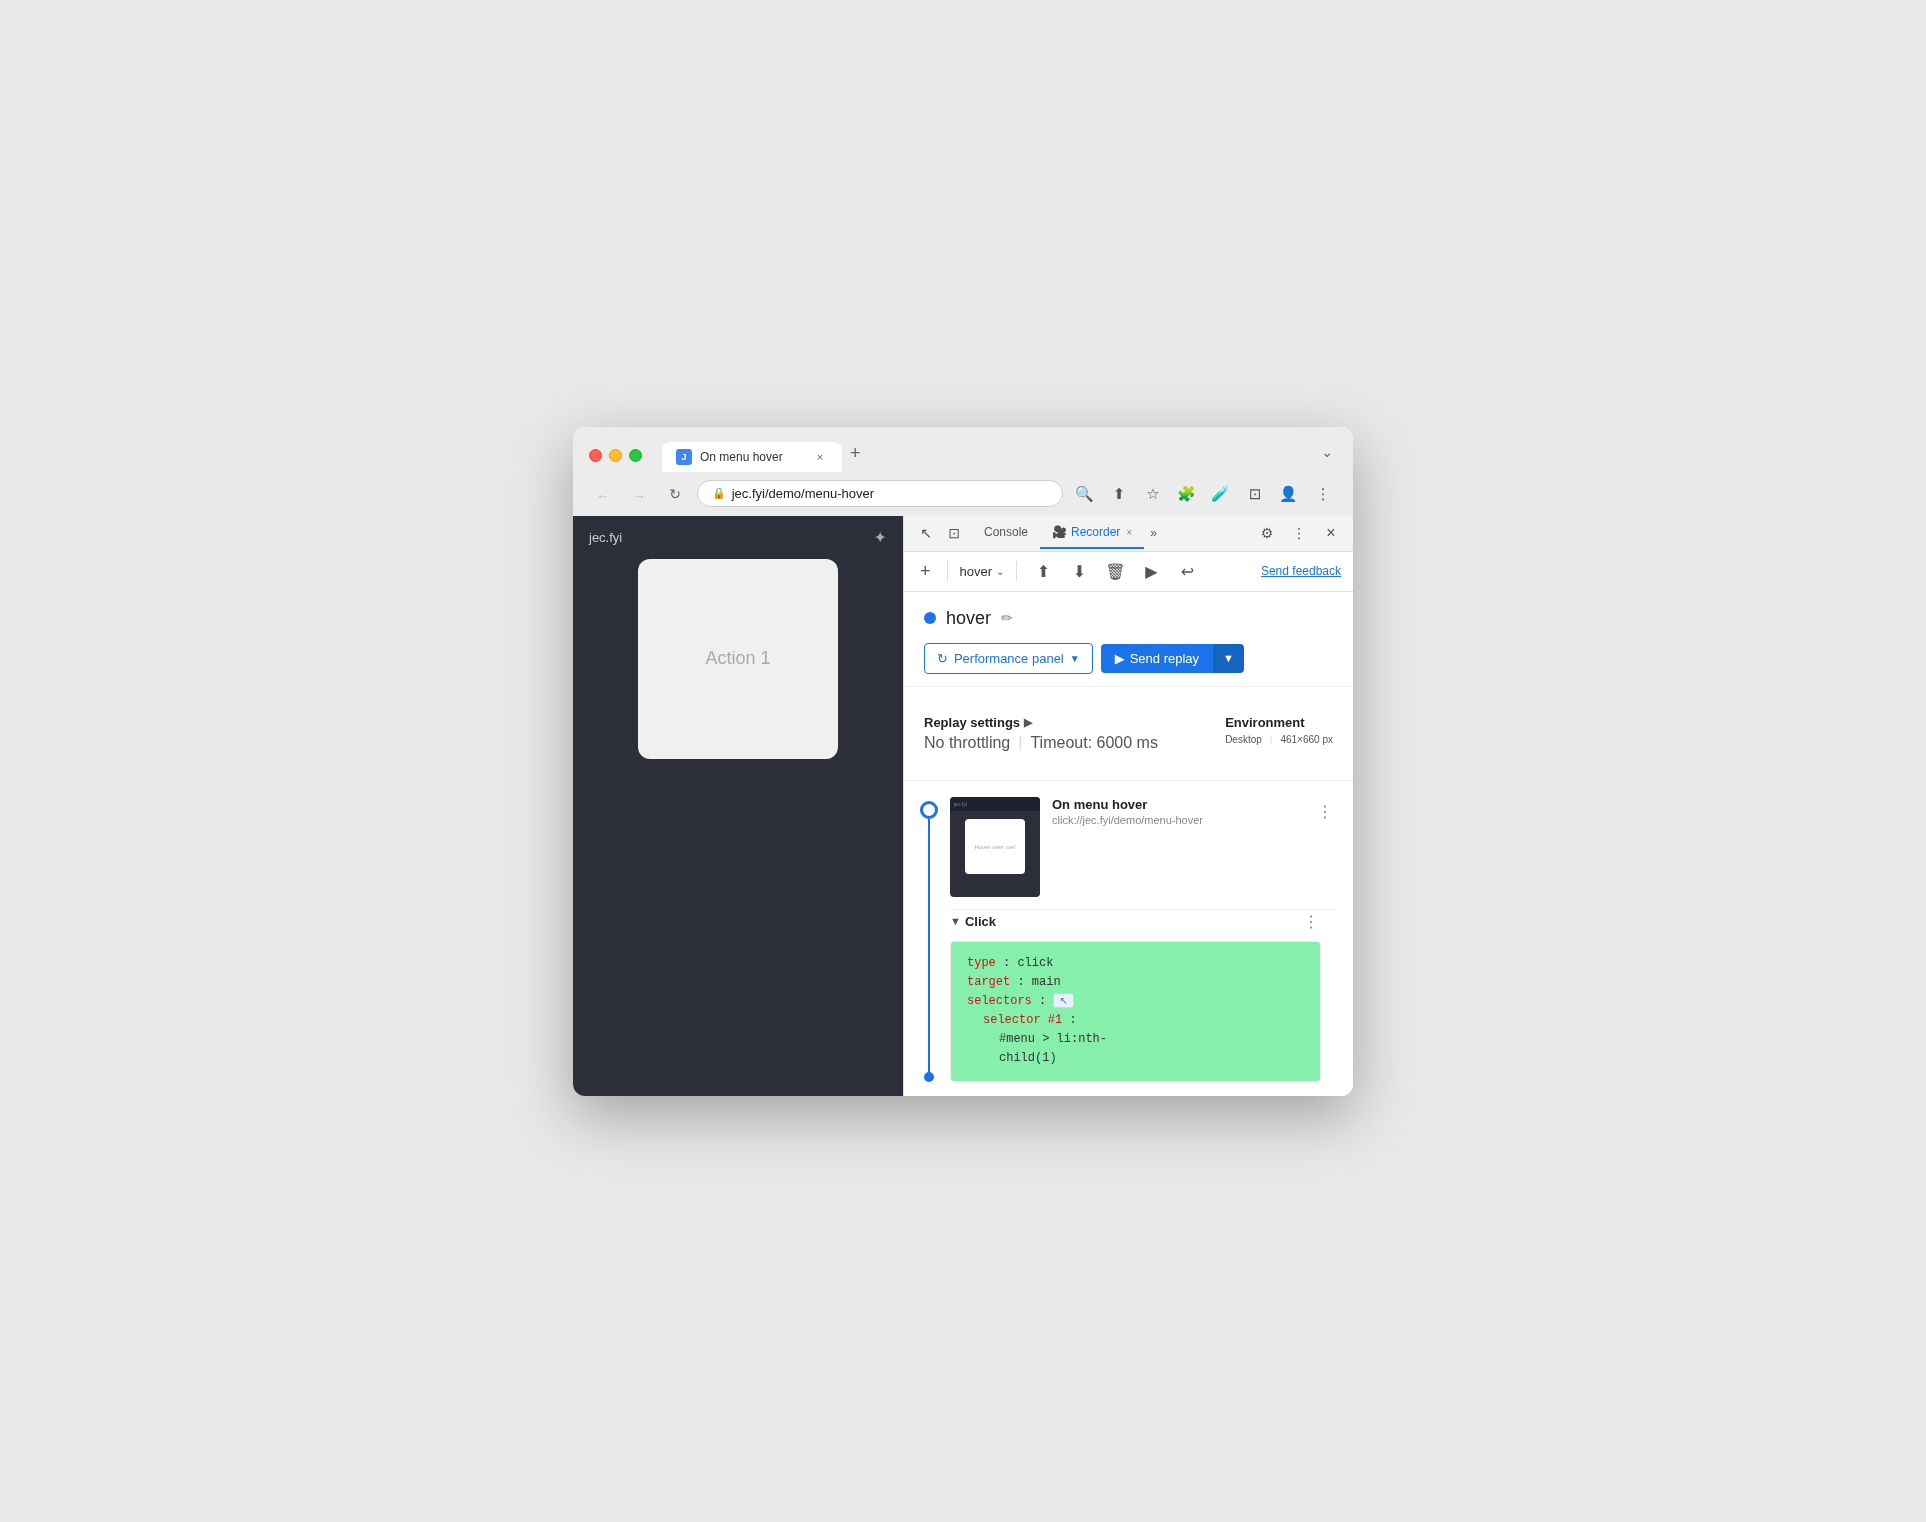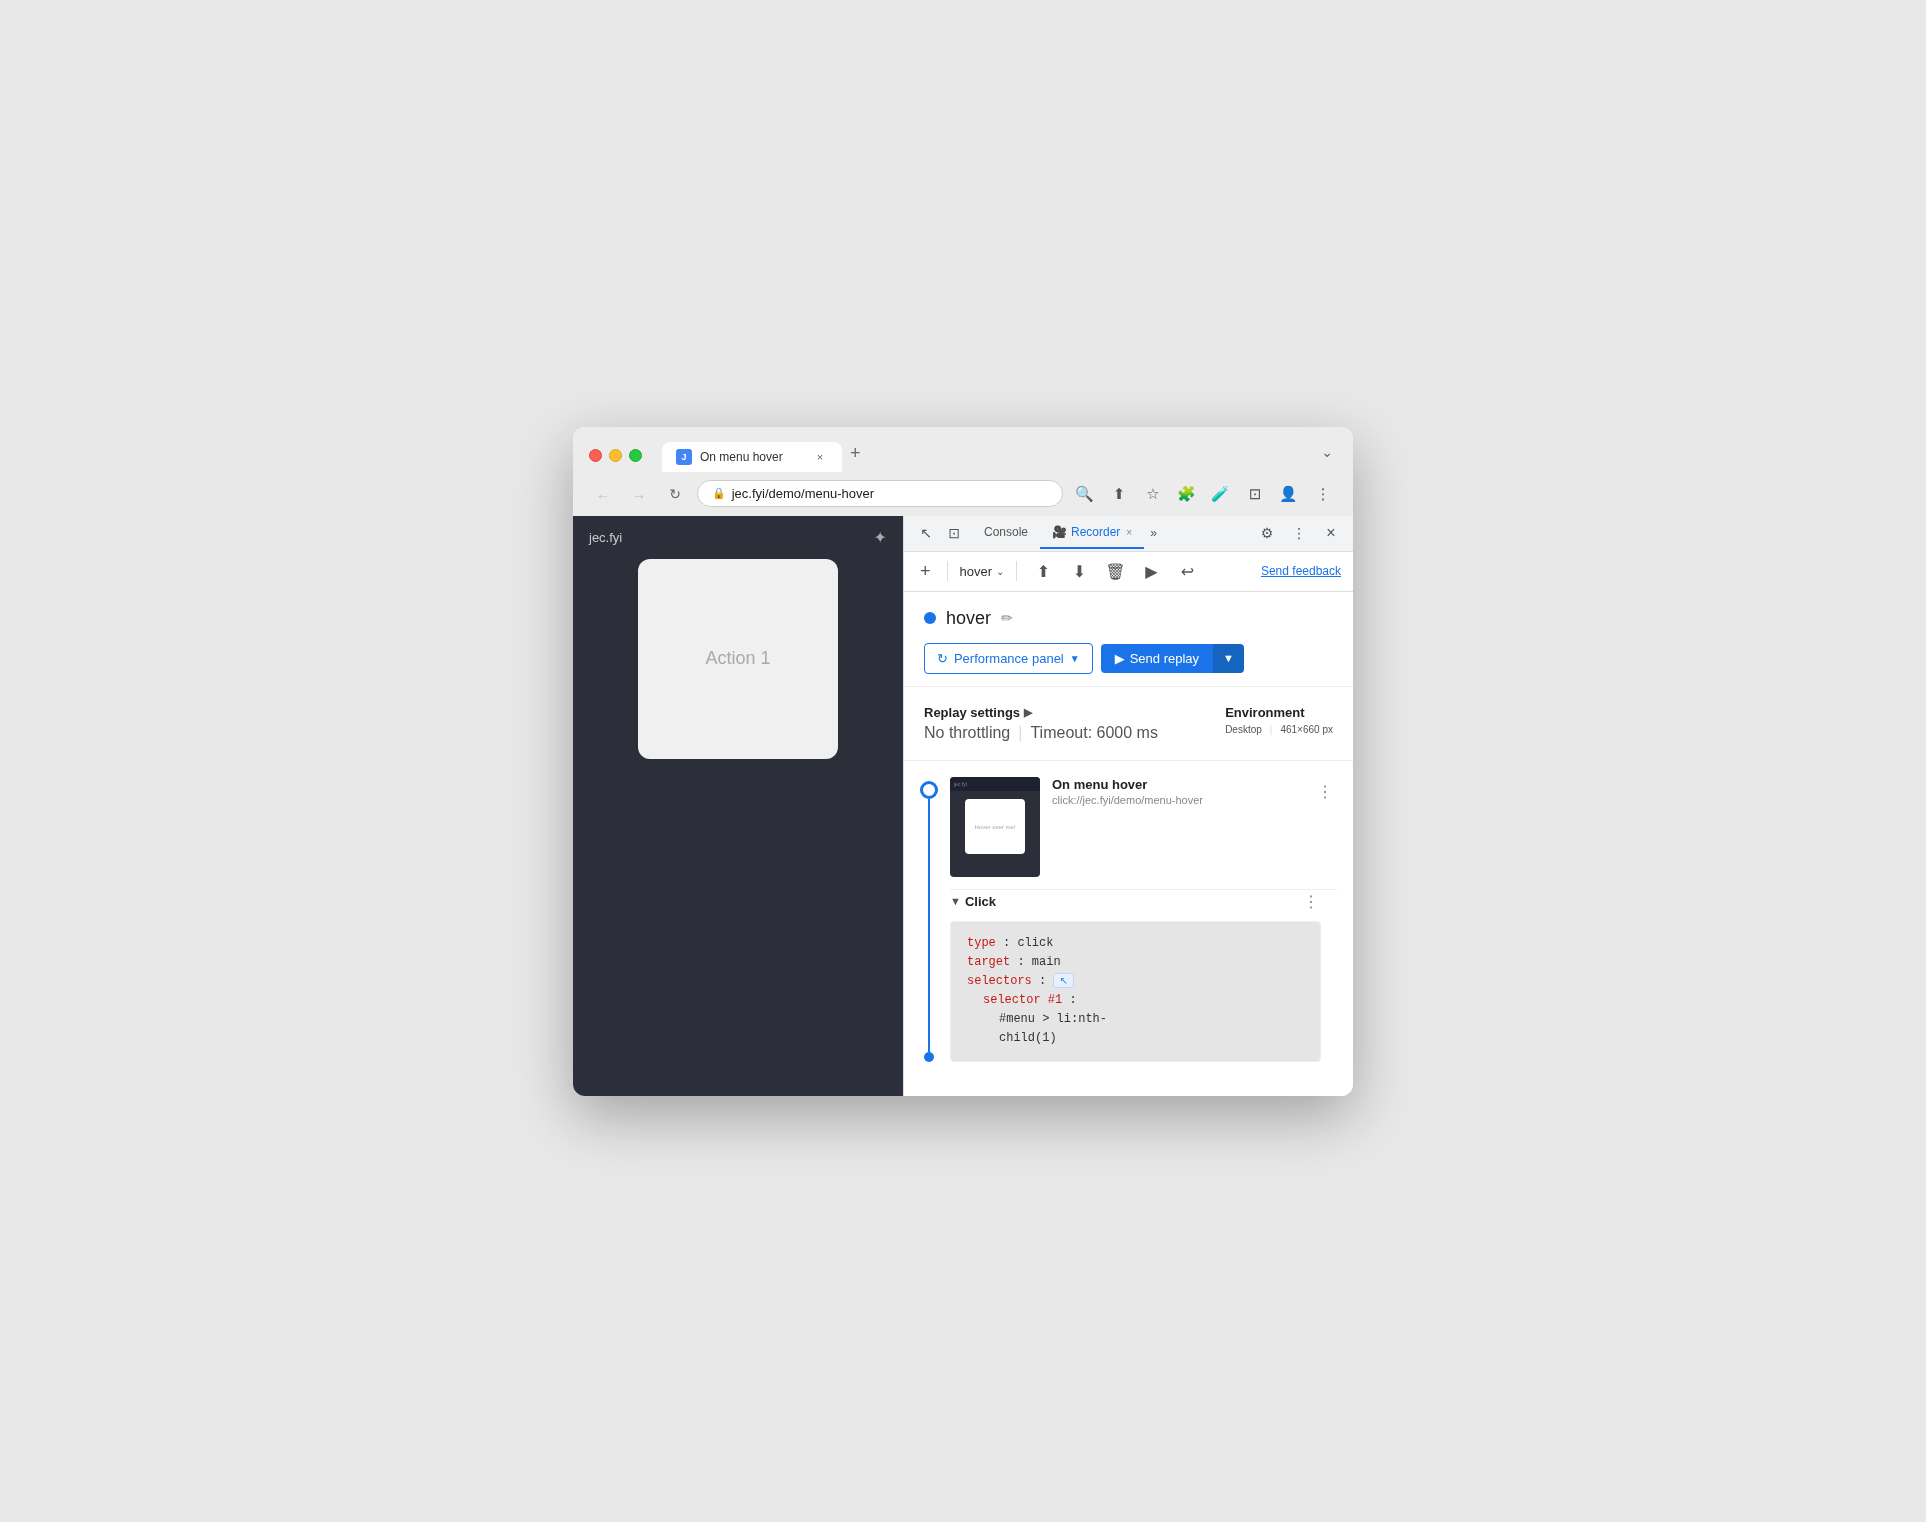--- a/index.html
+++ b/index.html
@@ -430,21 +430,21 @@
       border: none;
       color: white;
       padding: 7px 10px;
       cursor: pointer;
       font-size: 11px;
     }
 
     
     .replay-settings-bar {
       display: flex;
-      padding: 18px 20px;
+      padding: 28px 20px;
       border-bottom: 1px solid #eee;
       gap: 32px;
     }
     .replay-col {}
     .replay-col-title {
       font-size: 13px;
       font-weight: 600;
       color: #222;
       display: flex;
       align-items: center;
@@ -609,21 +609,21 @@
       border: none;
       cursor: pointer;
       color: #888;
       font-size: 16px;
       padding: 2px;
       margin-left: auto;
     }
 
     
     .code-block {
-      background: #e5e5e5;
+      background: #86efac;
       border: 1px solid #eee;
       border-radius: 4px;
       padding: 12px 16px;
       font-family: 'Menlo', 'Monaco', 'Courier New', monospace;
       font-size: 12px;
       line-height: 1.6;
     }
     .code-key { color: #c41a16; }
     .code-val { color: #333; }
     .code-indent { padding-left: 16px; }

